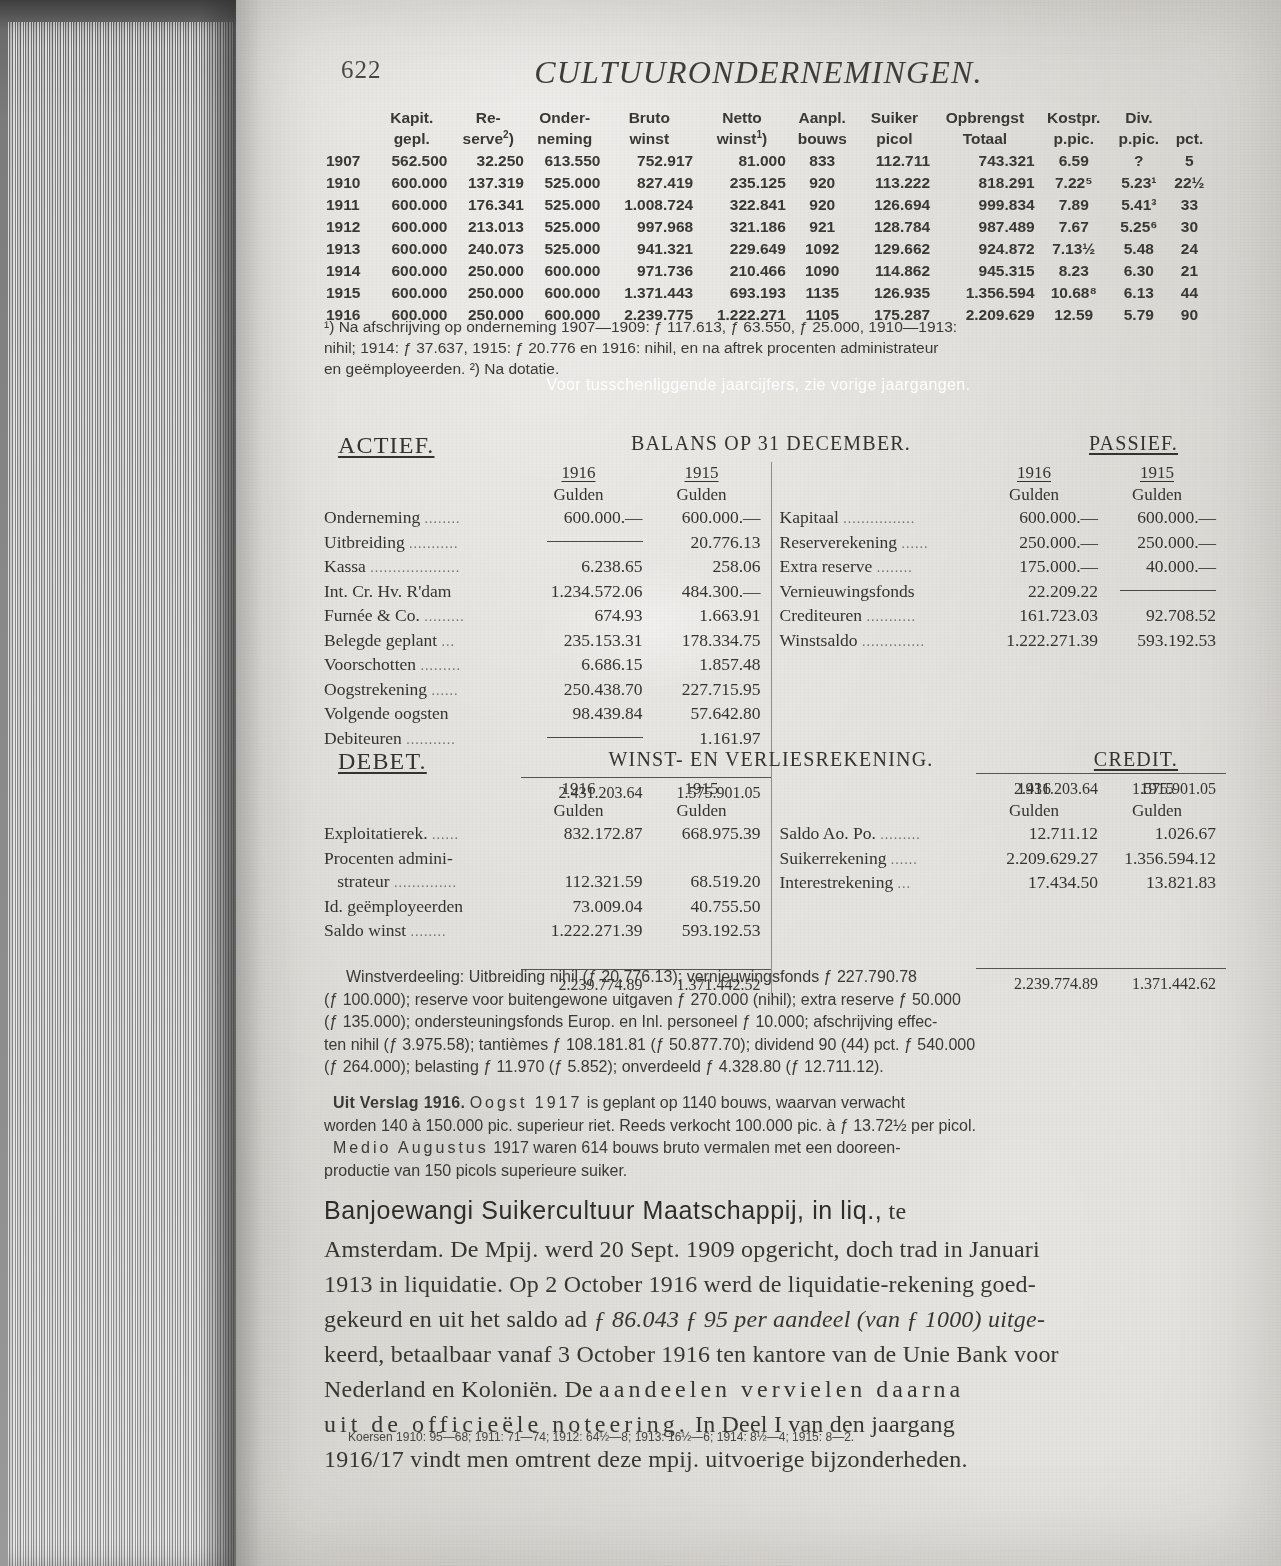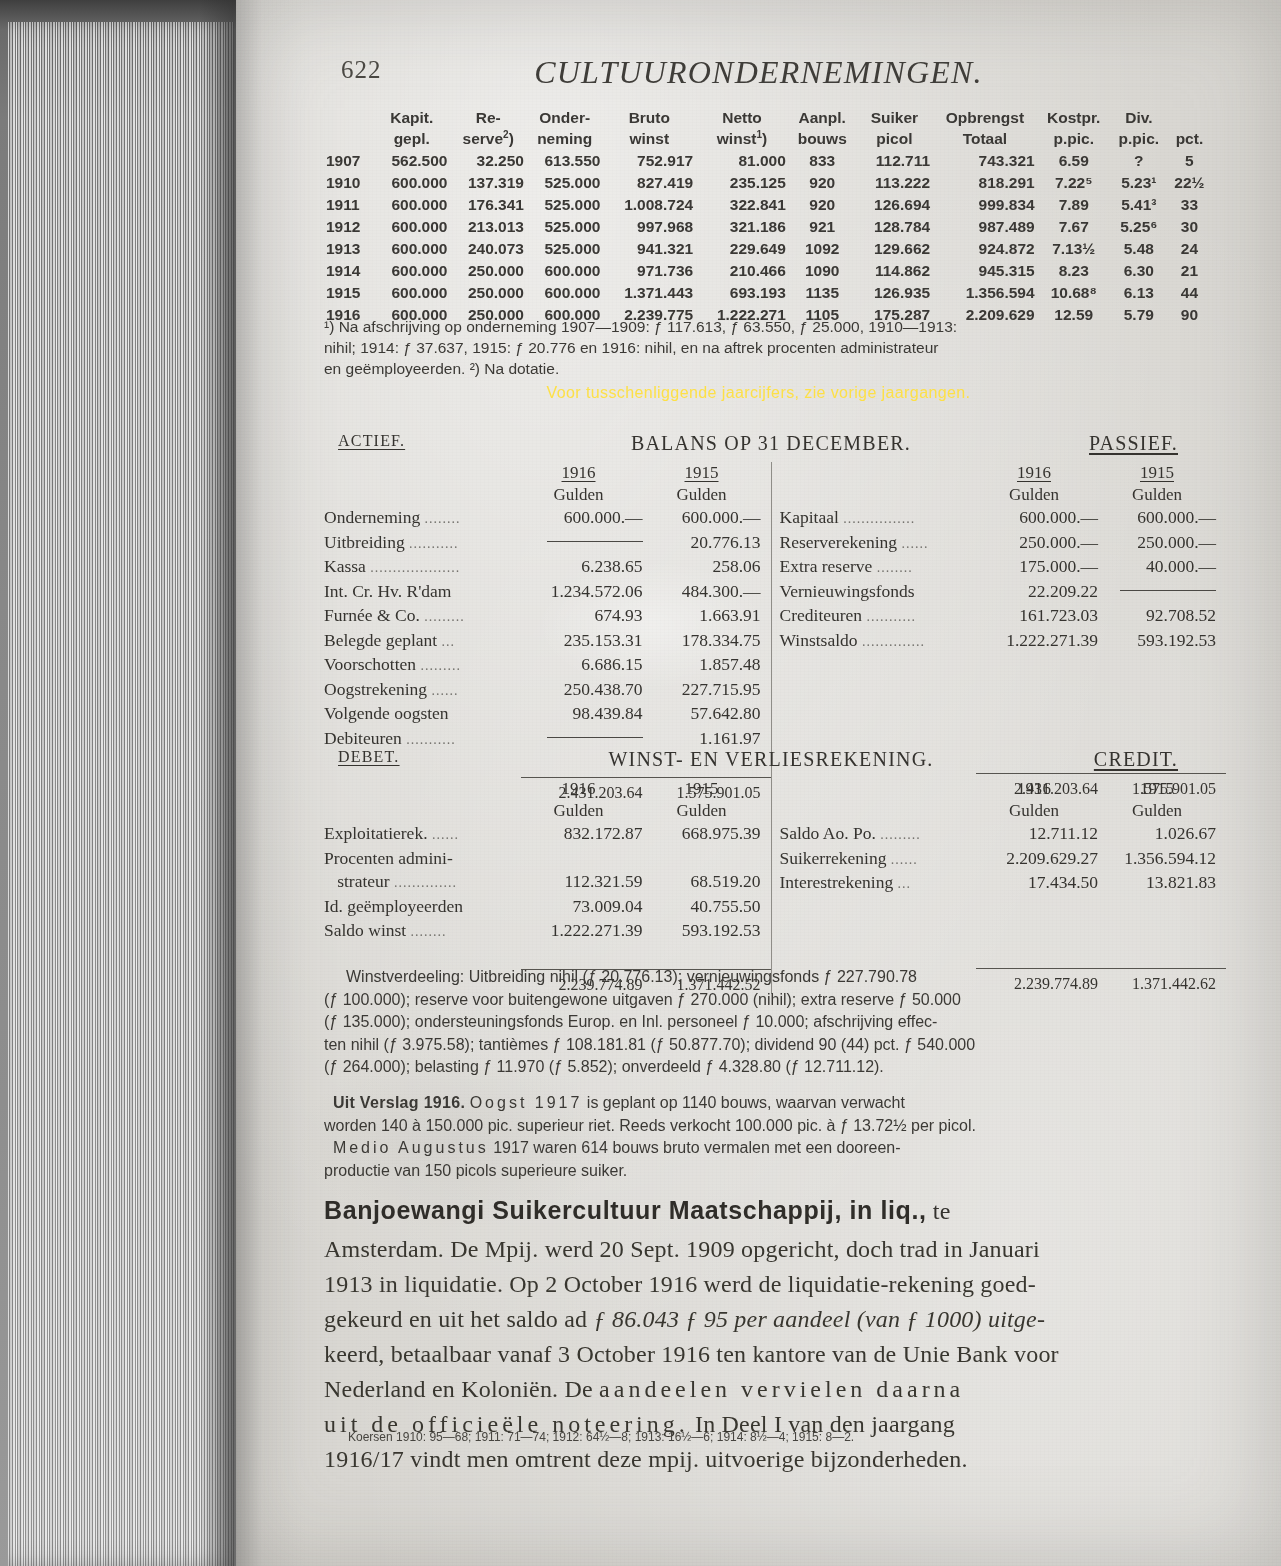--- a/index.html
+++ b/index.html
@@ -94,28 +94,28 @@
   sup{font-size:10px;vertical-align:super;line-height:0;}
 
   
   .fn{
     position:absolute;left:88px;top:316px;width:900px;
     font-family:"Liberation Sans", sans-serif;font-size:15.5px;line-height:21px;
     text-align:justify;color:#3b3935;
   }
 
   .midnote{
-    position:absolute;left:0;top:384px;width:1045px;text-align:center;
-    font-family:"Liberation Sans", sans-serif;font-size:16px;letter-spacing:.4px;color:#fde047;
+    position:absolute;left:0;top:376px;width:1045px;text-align:center;
+    font-family:"Liberation Sans", sans-serif;font-size:16px;letter-spacing:.4px;color:#ffffff;
   }
 
   
   .ledger{position:absolute;left:80px;width:910px;}
   .ledger .cap{position:relative;height:30px;}
-  .cap .lft{position:absolute;left:22px;top:0;font-size:16px;letter-spacing:1.2px;
+  .cap .lft{position:absolute;left:22px;top:0;font-size:24px;letter-spacing:1.2px;
     text-decoration:underline;text-underline-offset:3px;}
   .cap .ctr{position:absolute;left:0;width:910px;text-align:center;top:0;font-size:20px;
     letter-spacing:1.2px;}
   .cap .rgt{position:absolute;right:48px;top:0;font-size:20px;letter-spacing:1.2px;
     text-decoration:underline;text-underline-offset:3px;}
 
   .ledgrid{position:relative;display:flex;}
   .side{width:455px;position:relative;}
   .side.right{border-left:1px solid #8f8d88;padding-left:0;}
   .lrow{display:flex;align-items:baseline;font-size:17.5px;line-height:23.5px;white-space:nowrap;}
@@ -139,21 +139,21 @@
   }
   .para .ind{text-indent:22px;display:block;}
   .bld{font-weight:bold;letter-spacing:.3px;}
   .sp{letter-spacing:3px;}
 
   
   .cohead{
     position:absolute;left:88px;top:1196px;width:900px;
     font-family:"Liberation Sans", sans-serif;
   }
-  .cohead .name{font-weight:bold;font-size:25px;letter-spacing:.6px;color:#2f2d29;}
+  .cohead .name{font-weight:normal;font-size:25px;letter-spacing:.6px;color:#2f2d29;}
   .cohead .tail{font-family:"Liberation Serif",serif;font-size:24px;font-weight:normal;letter-spacing:.3px;}
   .cobody{
     position:absolute;left:88px;top:1232px;width:900px;
     font-size:24px;line-height:35px;text-align:justify;color:#38362f;letter-spacing:.2px;
   }
   .cobody .it{font-style:italic;}
   .cobody .sp{letter-spacing:4px;}
 
   .koersen{
     position:absolute;left:88px;top:1430px;width:900px;

